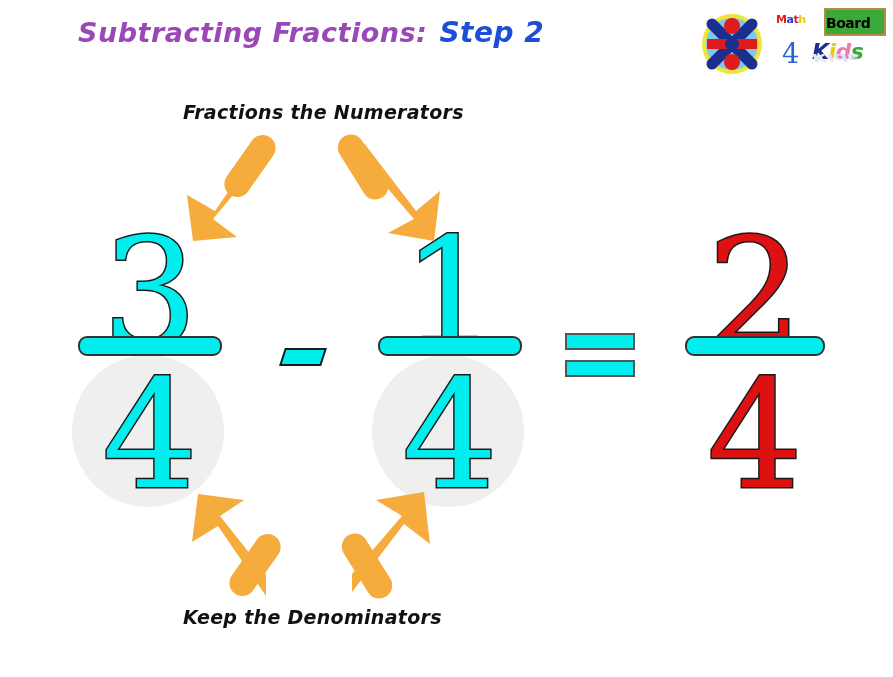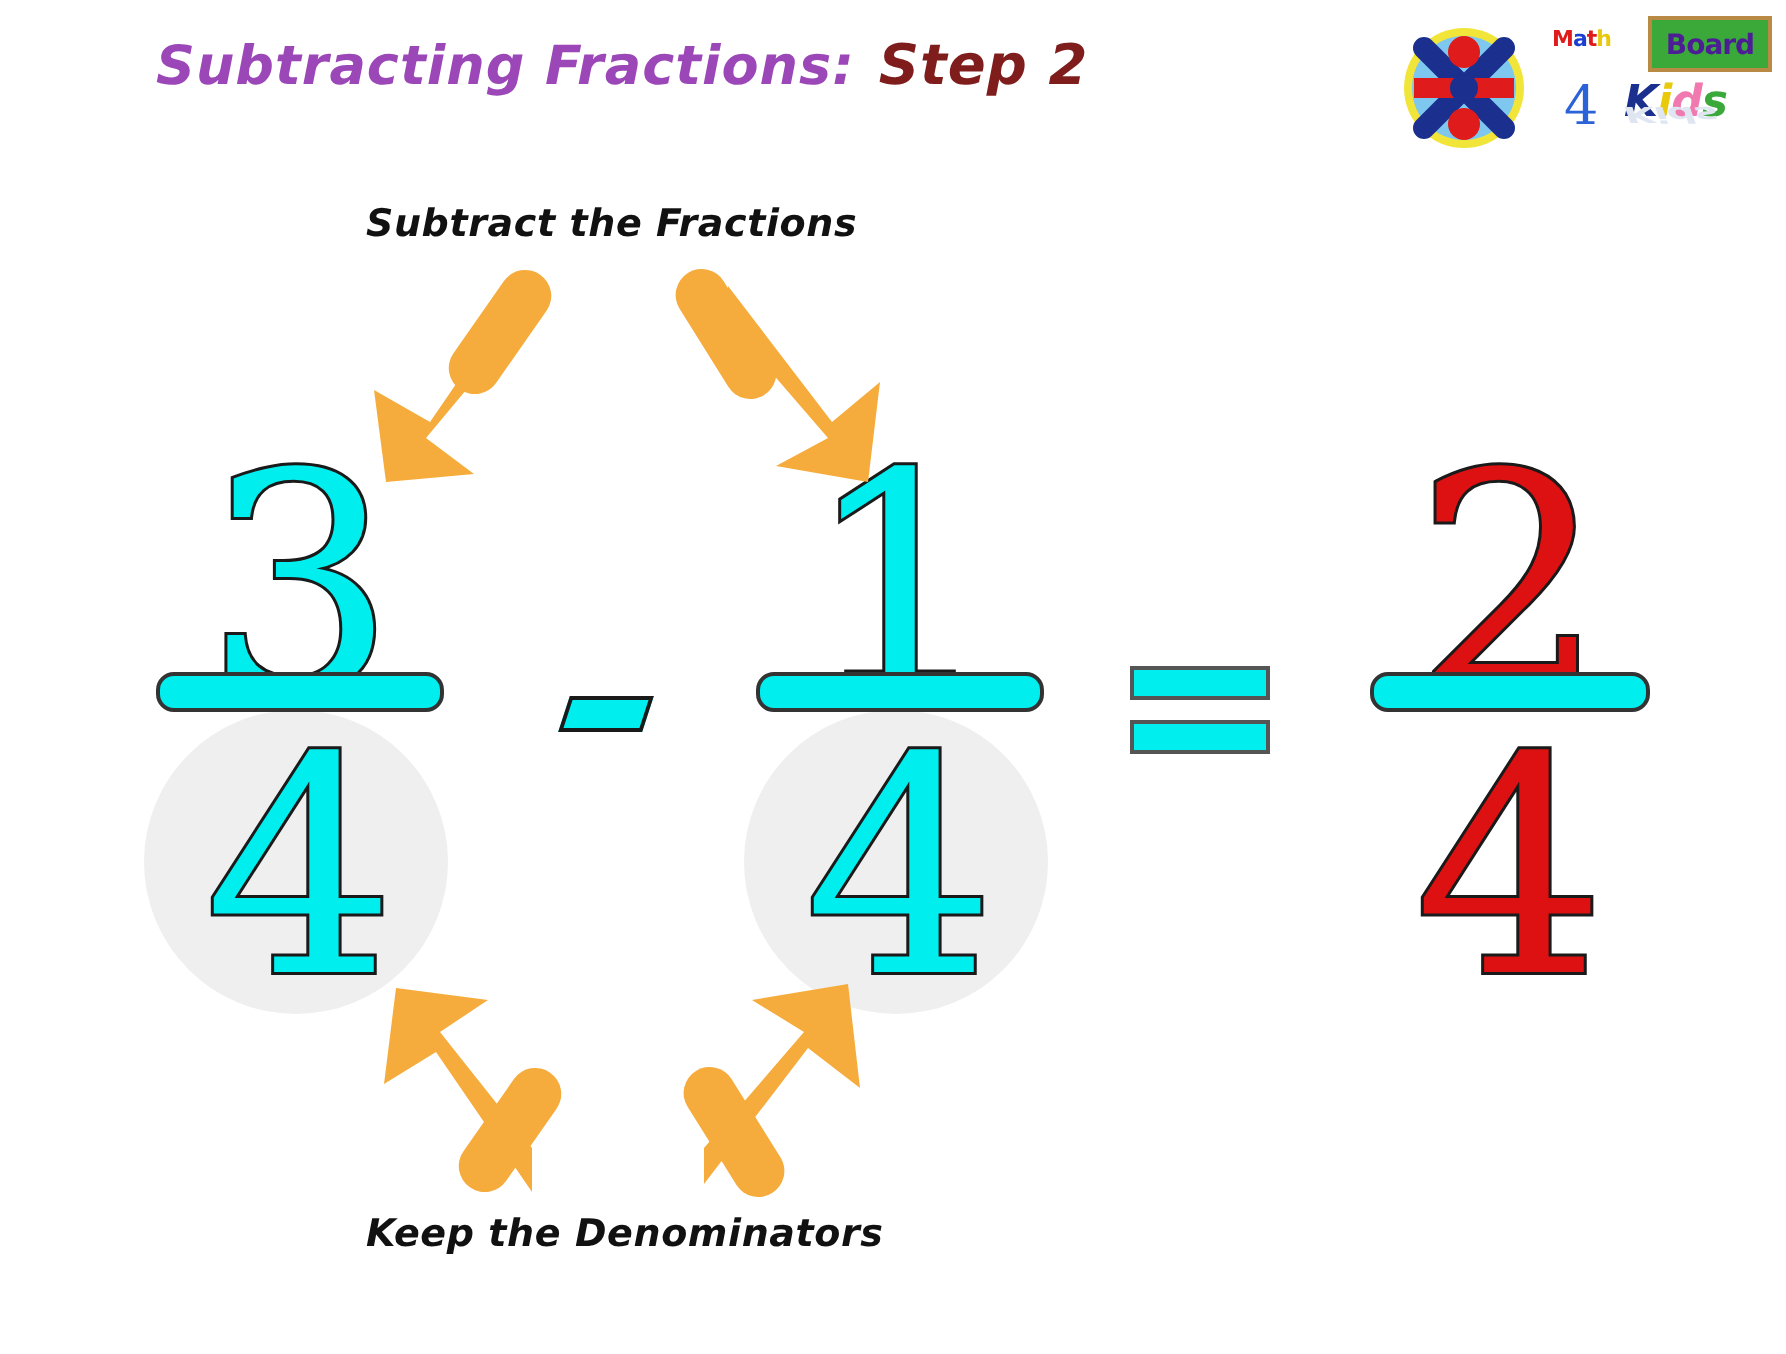--- a/index.html
+++ b/index.html
@@ -29,21 +29,21 @@
     font-size: 27px;
     letter-spacing: 0.5px;
     color: #9c47b8;
   }
   .title-step {
     font-family: "DejaVu Sans", sans-serif;
     font-weight: bold;
     font-style: italic;
     font-size: 28px;
     letter-spacing: 0.5px;
-    color: #7f1d1d;
+    color: #1d4ed8;
     margin-left: 12px;
   }
 
   
   .logo {
     position: absolute;
     left: 700px;
     top: 6px;
     width: 190px;
     height: 76px;
@@ -85,22 +85,22 @@
     height: 28px;
     background: #3aa93a;
     border: 2px solid #b98a44;
     box-sizing: border-box;
   }
   .board-chalk-text {
     position: absolute;
     left: 0;
     right: 0;
     top: 5px;
-    text-align: center;
-    color: #4c1d95;
+    text-align: left;
+    color: #000000;
     font-size: 14px;
     font-weight: bold;
     font-family: "DejaVu Sans", sans-serif;
     letter-spacing: -0.5px;
   }
   .logo-four {
     position: absolute;
     left: 6px;
     top: 30px;
     font-size: 27px;
@@ -248,21 +248,21 @@
       <div class="board-chalk-text">Board</div>
     </div>
     <div class="logo-four">4</div>
     <div class="logo-kids">
       <span class="lk1">K</span><span class="lk2">i</span><span class="lk3">d</span><span class="lk4">s</span>
     </div>
     <div class="logo-reflect">Kids</div>
   </div>
 </div>
 
-<div class="caption caption-top">Subtract the Fractions</div>
+<div class="caption caption-top">Fractions the Numerators</div>
 <div class="caption caption-bot">Keep the Denominators</div>
 
 <div class="highlight-circle hc-1"></div>
 <div class="highlight-circle hc-2"></div>
 
 <div class="eq-layer">
 
   <div class="glyph glyph-cyan" style="left:95px; top:218px; width:110px;">3</div>
   <div class="bar" style="left:78px; top:336px; width:144px; height:20px;"></div>
   <div class="glyph glyph-cyan" style="left:95px; top:360px; width:110px;">4</div>

